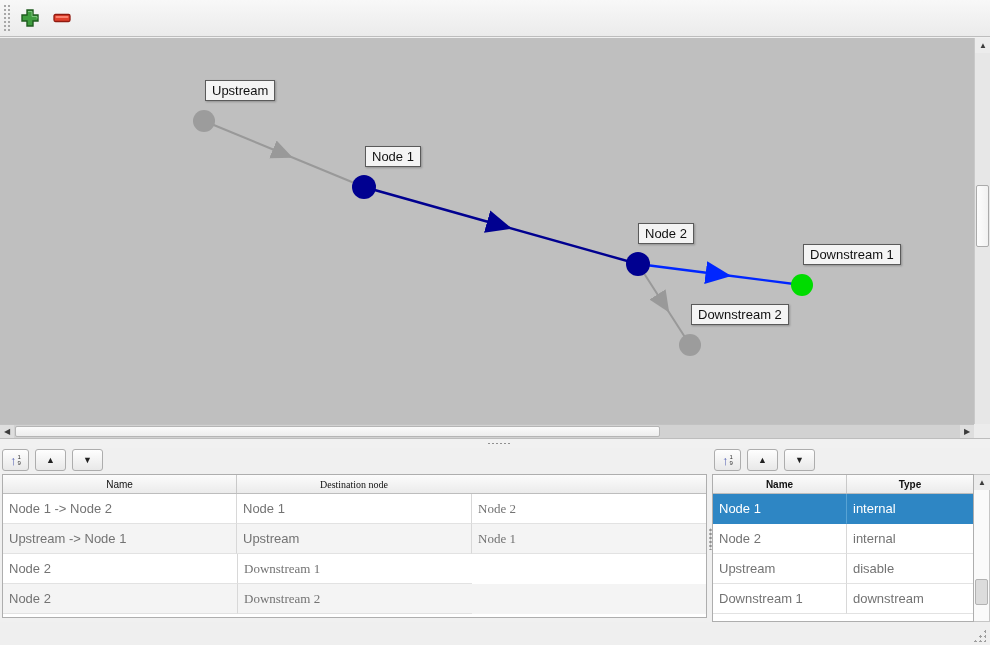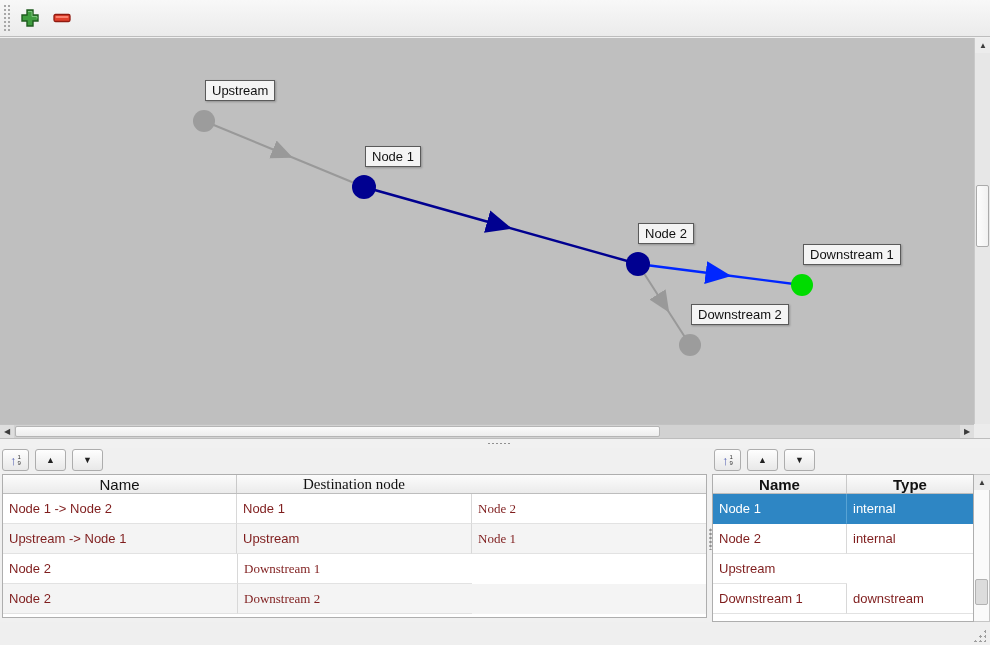--- a/index.html
+++ b/index.html
@@ -56,27 +56,27 @@
   .sort-ico .digits { display:flex; flex-direction:column; font-size:6px; color:#333; margin-left:1px; }
 
   .left-pane  { position:absolute; left:0;   top:0; width:708px; height:174px; }
   .right-pane { position:absolute; left:712px; top:0; width:278px; height:174px; }
 
   .tbl { border:1px solid #aeaeae; background:#fff; overflow:hidden; }
   .left-pane .tbl { margin-left:2px; width:705px; height:144px; }
   .right-pane .tbl-wrap { display:flex; }
   .right-pane .tbl { width:262px; height:148px; }
   .thead { display:flex; height:19px; background:linear-gradient(#fcfcfc,#ebebeb); border-bottom:1px solid #bdbdbd; }
-  .th { display:flex; align-items:center; justify-content:center; font-size:15px; color:#111;
+  .th { display:flex; align-items:center; justify-content:center; font-size:10px; color:#111;
     border-right:1px solid #c9c9c9; cursor:pointer; }
   .th:last-child { border-right:none; }
   .right-pane .th { font-weight:bold; }
   .tr { display:flex; height:30px; background:#fff; cursor:pointer; }
   .tr.alt { background:#f4f4f4; }
-  .td { display:flex; align-items:center; padding-left:6px; font-size:13px; color:#7f1d1d;
+  .td { display:flex; align-items:center; padding-left:6px; font-size:13px; color:#737373;
     border-right:1px solid #d8d8d8; border-bottom:1px solid #e2e2e2; overflow:hidden; white-space:nowrap; }
   .td:last-child { border-right:none; }
   .tr.selected { background:#2e86c4; }
   .tr.selected .td { color:#fff; border-right-color:#58a3d4; border-bottom-color:#2e86c4; }
 
   .left-pane  .c0 { width:234px; } .left-pane  .c1 { width:235px; } .left-pane  .c2 { width:234px;font-family:Liberation Serif, serif; }
   .right-pane .c0 { width:134px; } .right-pane .c1 { width:126px;text-align:center; }
 
   .tbl-vscroll { position:relative; width:16px; height:148px; background:#fafafa; border:1px solid #c6c6c6; border-left:none; }
   .tbl-vscroll .vthumb { top:auto; bottom:16px; height:26px; background:#dcdcdc; border:1px solid #b2b2b2; }
@@ -236,20 +236,21 @@
           <div class="tr selected">
             <div class="td c0">Node 1</div>
             <div class="td c1">internal</div>
           </div>
           <div class="tr">
             <div class="td c0">Node 2</div>
             <div class="td c1">internal</div>
           </div>
           <div class="tr">
             <div class="td c0">Upstream</div>
+            <div class="td c1">disable</div>
           </div>
           <div class="tr">
             <div class="td c0">Downstream 1</div>
             <div class="td c1">downstream</div>
           </div>
         </div>
         <div class="tbl-vscroll">
           <div class="stepper top">▲</div>
           <div class="vthumb"></div>
 

